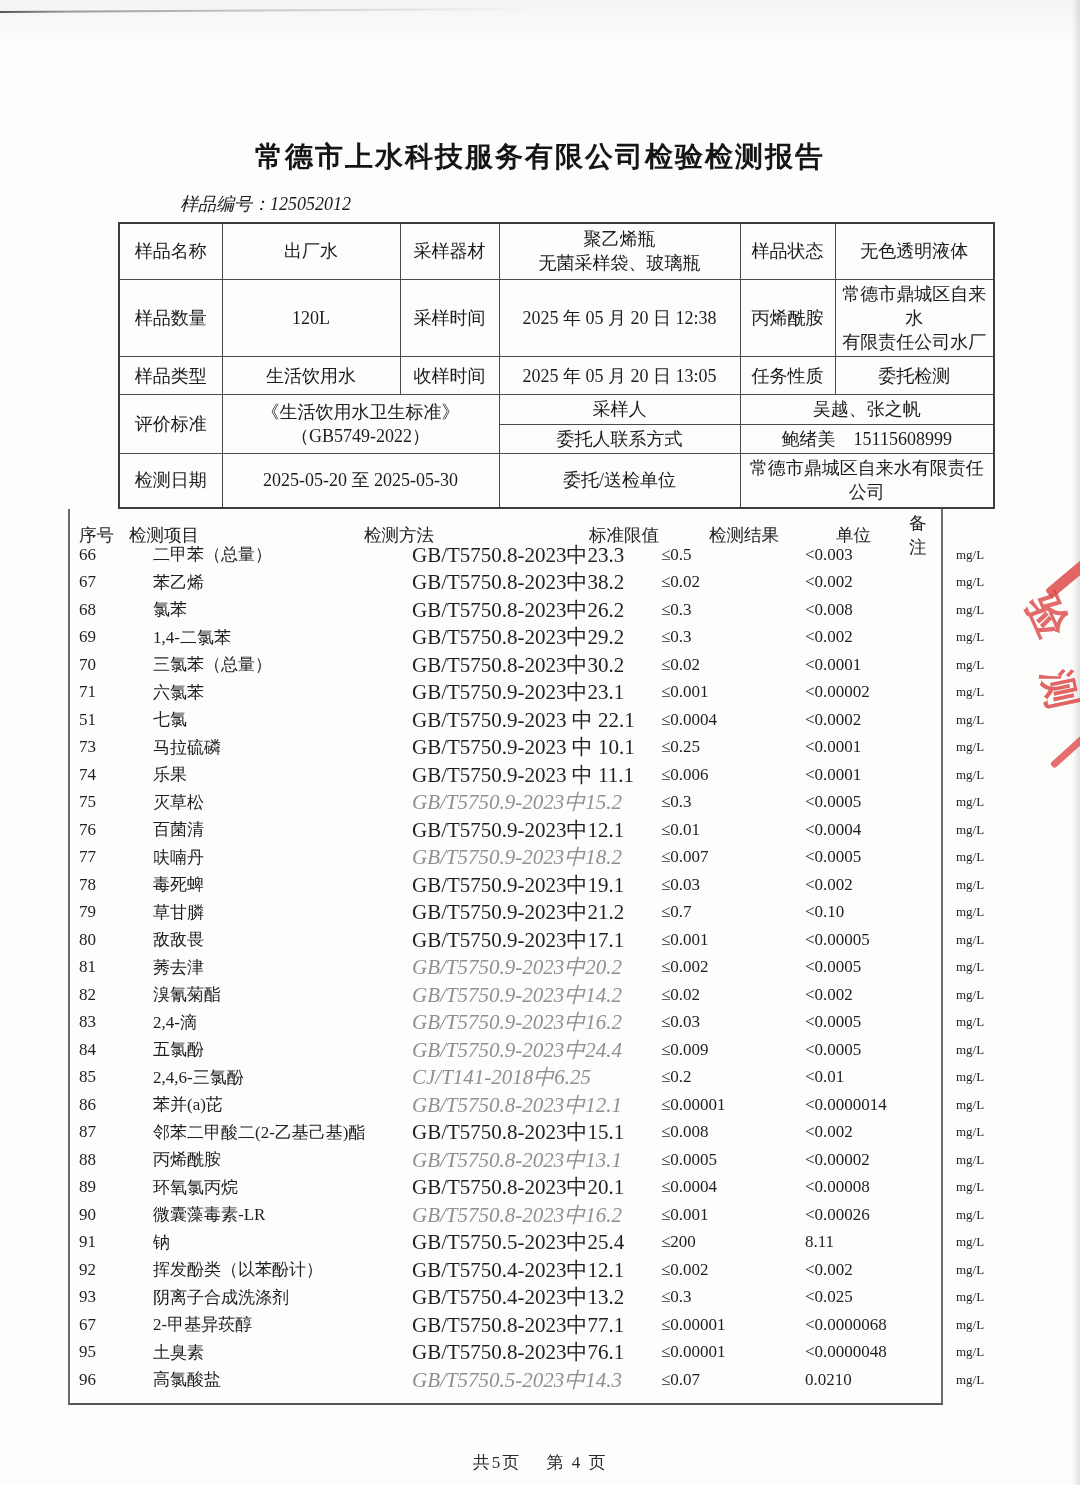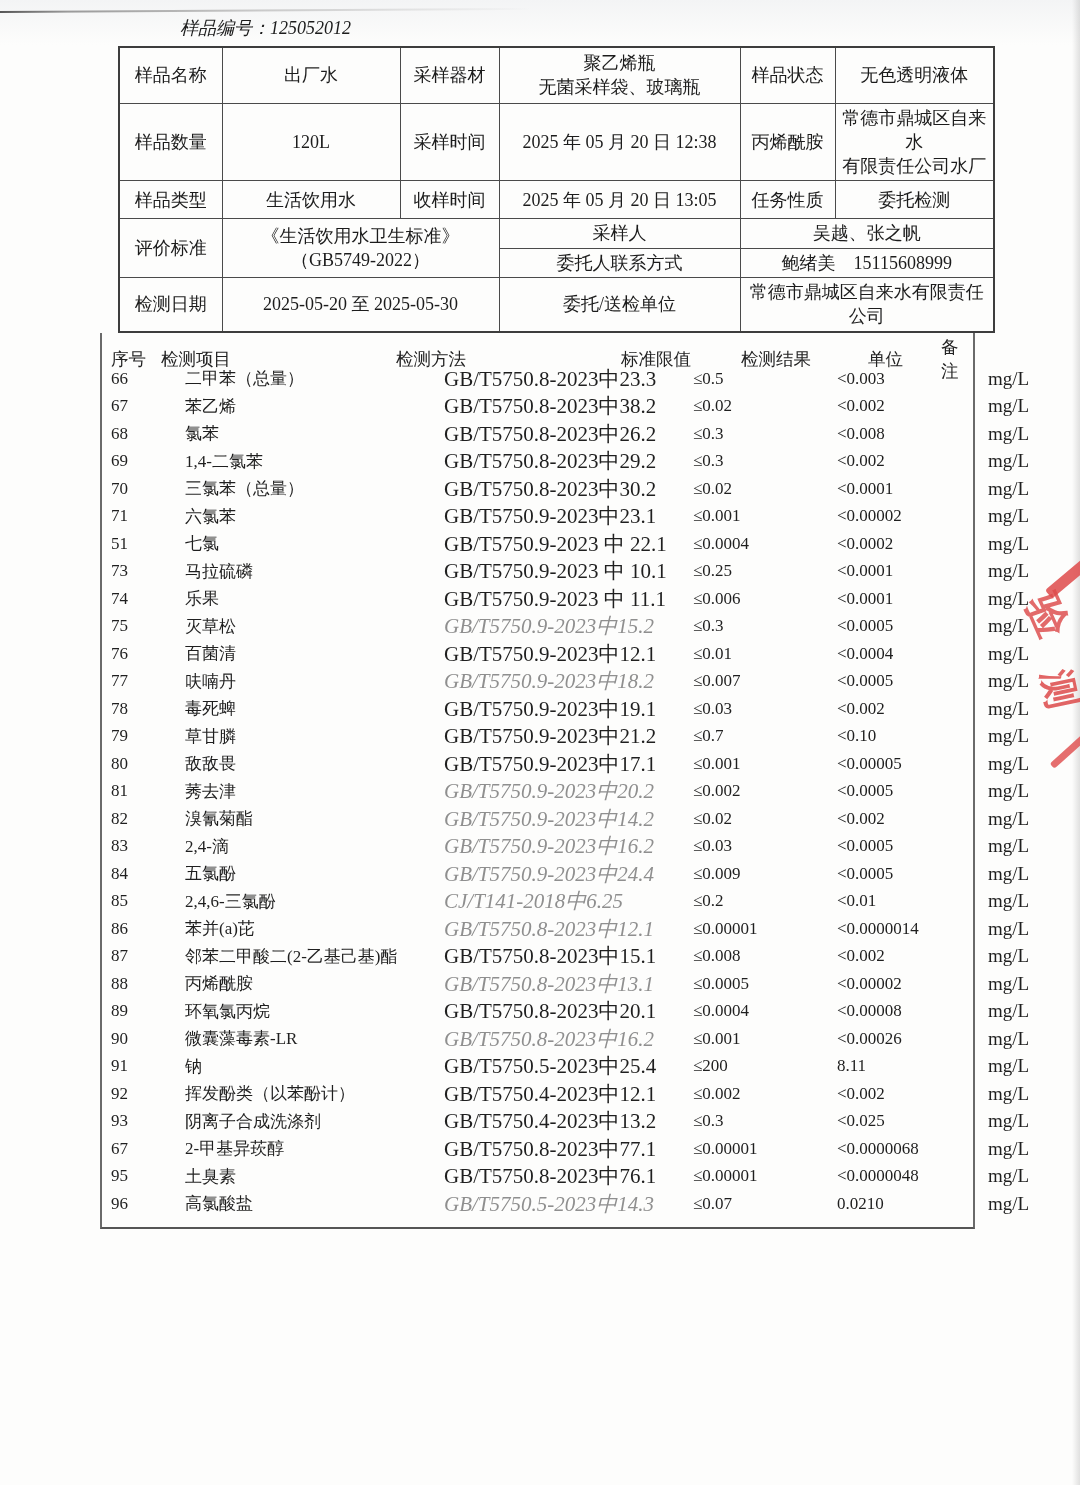--- a/index.html
+++ b/index.html
@@ -44,38 +44,38 @@
     border:1px solid #4a4a4a;
     text-align:center; vertical-align:middle;
     font-size:18px;
     padding:2px 3px;
     line-height:1.35;
   }
   table.info { border:2px solid #3d3d3d; }
   .small-cell { font-size:17px; }
   .two-line { line-height:1.35; }
   .results-box {
-    margin-left:100px;
+    margin-left:68px;
     width:875px;
     border-left:2px solid #6a6a6a;
     border-right:2px solid #6a6a6a;
     border-bottom:2px solid #555;
     padding:2px 0 10px 0;
   }
   .rgrid {
     display:grid;
     grid-template-columns:50px 235px 225px 120px 127px 73px 1fr;
     align-items:center;
     padding-left:9px;
   }
   .rhead { height:30px; font-size:17.5px; color:#222; }
   .rrow  { height:27.5px; font-size:17px; color:#1f1f1f;gap:24px; }
   .rrow .method { font-size:21px; }
   .rrow .method.faded { color:#8f8f8f;font-style:italic; }
-  .rrow .unit { font-size:19px; }
+  .rrow .unit { font-size:13px; }
   .footer {
     margin-top:46px;
     text-align:center;
     font-size:17px;
     letter-spacing:2px;
     color:#2a2a2a;
   }
   .stamp {
     position:absolute; top:546px; right:0; width:68px; height:230px;
     overflow:hidden; pointer-events:none;
@@ -98,20 +98,21 @@
     background:#e05555; transform:rotate(-42deg); border-radius:3px; opacity:.85;
   }
 </style>
 </head>
 <body>
 
 <div class="page">
   <div class="artifact-line"></div>
   <div class="edge-shade"></div>
 
+  <div class="title">常德市上水科技服务有限公司检验检测报告</div>
 
   <div class="sample-no"><span>样品编号：</span><span>125052012</span></div>
 
   <table class="info">
     <colgroup>
       <col style="width:103px">
         <col style="width:178px">
         <col style="width:99px">
       <col style="width:241px">
         <col style="width:95px">
@@ -456,20 +457,21 @@
       <div class="item">高氯酸盐</div>
       <div class="method faded">GB/T5750.5-2023中14.3</div>
       <div class="limit">≤0.07</div>
       <div class="result">0.0210</div>
       <div class="unit">mg/L</div>
       <div class="remark"></div>
     </div>
       </div>
   </div>
 
+  <div class="footer">共5页　 第 4 页</div>
 
   <div class="stamp">
     <div class="stroke1"></div>
     <div class="char1">验</div>
     <div class="char2">测</div>
     <div class="stroke2"></div>
   </div>
 </div>
 
 </body></html>

